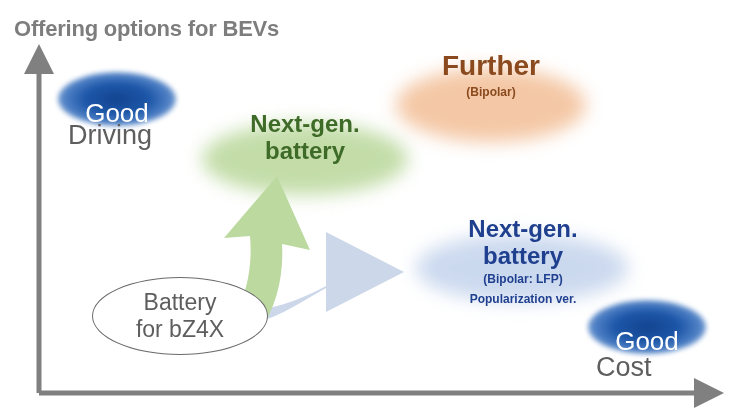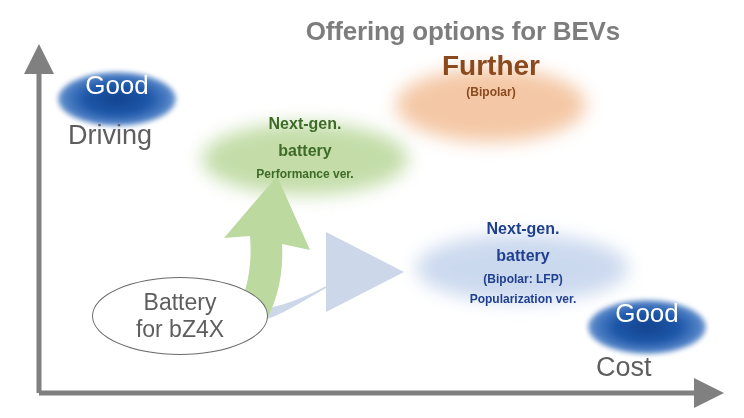--- a/index.html
+++ b/index.html
@@ -16,26 +16,27 @@
     font-family: "Liberation Sans", sans-serif;
     -webkit-font-smoothing: antialiased;
   }
 
   
   #chart-title {
     position: absolute;
     left: 0;
     top: 16px;
     width: 620px;
-    text-align: right;
-    font-size: 26px;
+    text-align: left;
+    font-size: 22px;
     font-weight: bold;
     color: #7d7d7d;
     letter-spacing: -0.2px;
     white-space: nowrap;
+    padding-left: 14px;
   }
 
   
   #axes-layer {
     position: absolute;
     left: 0; top: 0;
     width: 744px; height: 418px;
   }
 
   .axis-caption {
@@ -86,21 +87,21 @@
     background: #c3d3ec;
     opacity: 0.85;
   }
 
   
   .good-badge {
     position: absolute;
     width: 118px;
     height: 54px;
     display: flex;
-    align-items: flex-start;
+    align-items: flex-end;
     justify-content: center;
   }
   .good-badge .blob {
     position: absolute;
     left: 0; top: 0;
     width: 118px;
     height: 54px;
     border-radius: 50%;
     background: radial-gradient(ellipse at 50% 50%,
                 #12448f 0%, #1d56a8 38%, #4d7fc4 62%,
@@ -118,21 +119,21 @@
   #good-badge-bottom { left: 588px; top: 300px; }
 
   
   .node-label {
     position: absolute;
     text-align: center;
     white-space: nowrap;
   }
   .node-label .main {
     font-weight: bold;
-    font-size: 16px;
+    font-size: 24px;
     line-height: 27px;
   }
   .node-label .sub {
     font-weight: bold;
     font-size: 12px;
     line-height: 20px;
   }
 
   #label-next-gen-performance {
     left: 197px;
@@ -238,21 +239,20 @@
 
   <div class="axis-caption" id="y-axis-caption">
     <div>Driving</div>
   </div>
 
   <div class="axis-caption" id="x-axis-caption">Cost</div>
 
   <div class="node-label" id="label-next-gen-performance">
     <div class="main">Next-gen.</div>
     <div class="main">battery</div>
-    <div class="sub">Performance ver.</div>
   </div>
 
   <div class="node-label" id="label-further-evolution">
     <div class="main">Further</div>
     <div class="sub">(Bipolar)</div>
   </div>
 
   <div class="node-label" id="label-next-gen-popularization">
     <div class="main">Next-gen.</div>
     <div class="main">battery</div>

